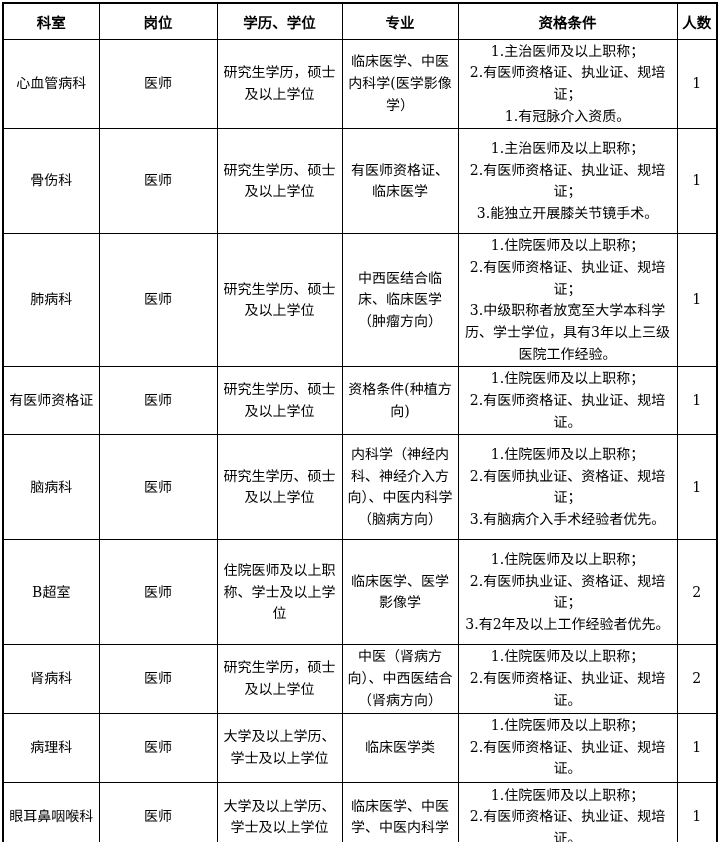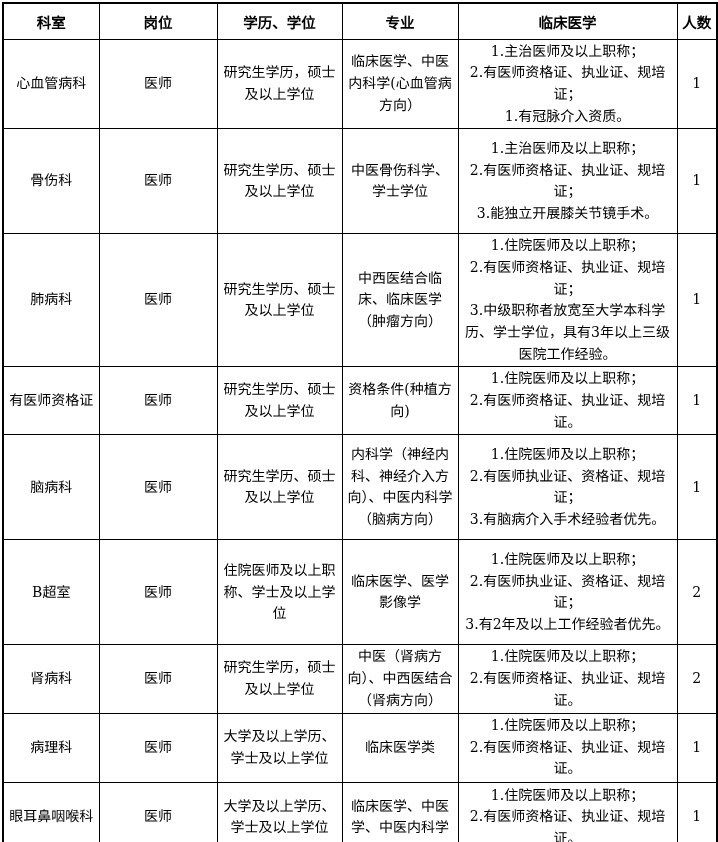--- a/index.html
+++ b/index.html
@@ -64,42 +64,42 @@
     <col class="c-major">
       <col class="c-quals">
       <col class="c-count">
   </colgroup>
   <tbody>
     <tr style="height:36px">
       <th>科室</th>
       <th>岗位</th>
       <th>学历、学位</th>
       <th>专业</th>
-      <th>临床医学</th>
+      <th>资格条件</th>
       <th>人数</th>
     </tr>
 
     <tr style="height:87px">
       <td>心血管病科</td>
       <td>医师</td>
       <td>研究生学历，硕士及以上学位</td>
-      <td class="maj-left">临床医学、中医内科学(心血管病方向）</td>
+      <td class="maj-left">临床医学、中医内科学(医学影像学）</td>
       <td class="quals">
         <div>1.主治医师及以上职称；</div>
         <div>2.有医师资格证、执业证、规培证；</div>
         <div>1.有冠脉介入资质。</div>
       </td>
       <td>1</td>
     </tr>
 
     <tr style="height:105px">
       <td>骨伤科</td>
       <td>医师</td>
       <td>研究生学历、硕士及以上学位</td>
-      <td class="maj-left">中医骨伤科学、学士学位</td>
+      <td class="maj-left">有医师资格证、临床医学</td>
       <td class="quals">
         <div>1.主治医师及以上职称；</div>
         <div>2.有医师资格证、执业证、规培证；</div>
         <div>3.能独立开展膝关节镜手术。</div>
       </td>
       <td>1</td>
     </tr>
 
     <tr style="height:129px">
       <td>肺病科</td>

